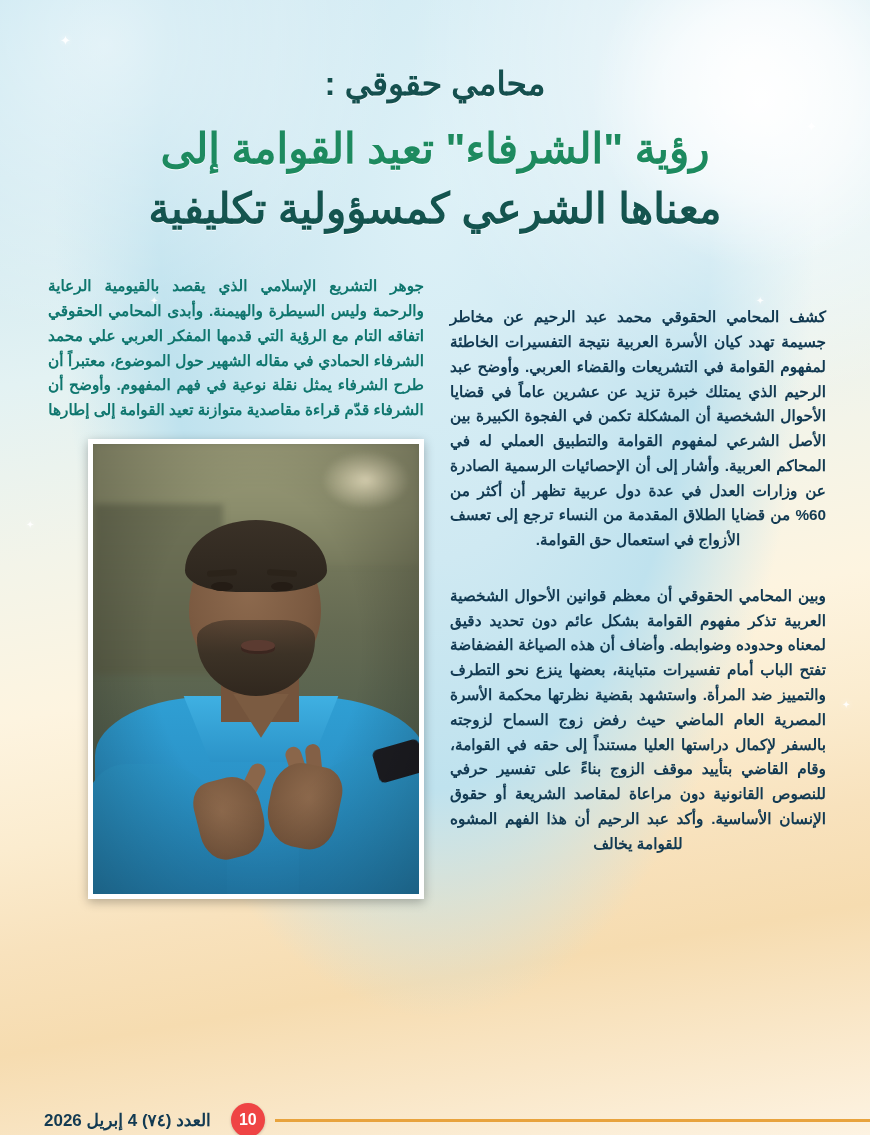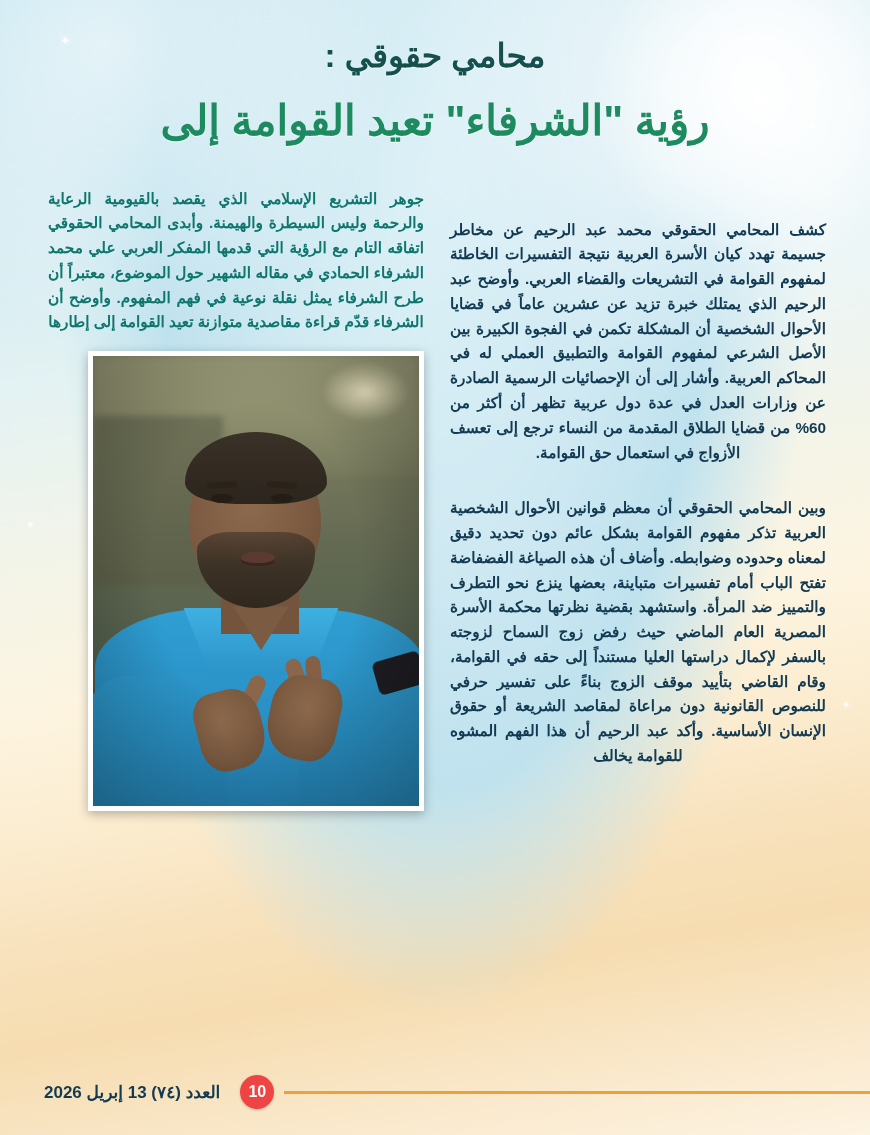--- a/index.html
+++ b/index.html
@@ -57,20 +57,21 @@
     z-index: 2;
     width: 870px;
     height: 1135px;
     padding: 0;
   }
 
   
   .headline {
     padding: 36px 44px 0 44px;
     text-align: center;
+    margin-top: 28px;
   }
   .kicker {
     font-size: 33px;
     font-weight: bold;
     color: #15504f;
     letter-spacing: 0px;
     margin: 0 0 16px 0;
     text-shadow: 0 1px 0 rgba(255,255,255,0.7);
   }
   .main-title {
@@ -292,20 +293,21 @@
 <div class="bg-sparkle" style="left:756px; top:296px; font-size:10px;">✦</div>
 <div class="bg-sparkle" style="left:26px;  top:520px; font-size:10px;">✦</div>
 <div class="bg-sparkle" style="left:842px; top:700px; font-size:10px;">✦</div>
 
 <div class="sheet">
 
   <div class="headline">
     <div class="kicker">محامي حقوقي :</div>
     <h1 class="main-title">
       <span class="line">رؤية "الشرفاء" تعيد القوامة إلى</span>
+      <span class="line ttl-dark">معناها الشرعي كمسؤولية تكليفية</span>
     </h1>
   </div>
 
   <div class="body-area">
 
     <div class="col col-right">
       <p class="txt">كشف المحامي الحقوقي محمد عبد الرحيم عن مخاطر جسيمة تهدد كيان الأسرة العربية نتيجة التفسيرات الخاطئة لمفهوم القوامة في التشريعات والقضاء العربي. وأوضح عبد الرحيم الذي يمتلك خبرة تزيد عن عشرين عاماً في قضايا الأحوال الشخصية أن المشكلة تكمن في الفجوة الكبيرة بين الأصل الشرعي لمفهوم القوامة والتطبيق العملي له في المحاكم العربية. وأشار إلى أن الإحصائيات الرسمية الصادرة عن وزارات العدل في عدة دول عربية تظهر أن أكثر من 60% من قضايا الطلاق المقدمة من النساء ترجع إلى تعسف الأزواج في استعمال حق القوامة.</p>
       <p class="txt">وبين المحامي الحقوقي أن معظم قوانين الأحوال الشخصية العربية تذكر مفهوم القوامة بشكل عائم دون تحديد دقيق لمعناه وحدوده وضوابطه. وأضاف أن هذه الصياغة الفضفاضة تفتح الباب أمام تفسيرات متباينة، بعضها ينزع نحو التطرف والتمييز ضد المرأة. واستشهد بقضية نظرتها محكمة الأسرة المصرية العام الماضي حيث رفض زوج السماح لزوجته بالسفر لإكمال دراستها العليا مستنداً إلى حقه في القوامة، وقام القاضي بتأييد موقف الزوج بناءً على تفسير حرفي للنصوص القانونية دون مراعاة لمقاصد الشريعة أو حقوق الإنسان الأساسية. وأكد عبد الرحيم أن هذا الفهم المشوه للقوامة يخالف</p>
     </div>
 
@@ -342,16 +344,16 @@
           <div class="ph-vignette"></div>
         </div>
       </div>
     </div>
 
   </div>
 
   <div class="footer">
     <div class="footer-rule"></div>
     <div class="page-badge">10</div>
-    <div class="issue-line">العدد (٧٤) 13 إبريل 2026</div>
+    <div class="issue-line">العدد (٧٤) 4 إبريل 2026</div>
   </div>
 
 </div>
 
 </body></html>

